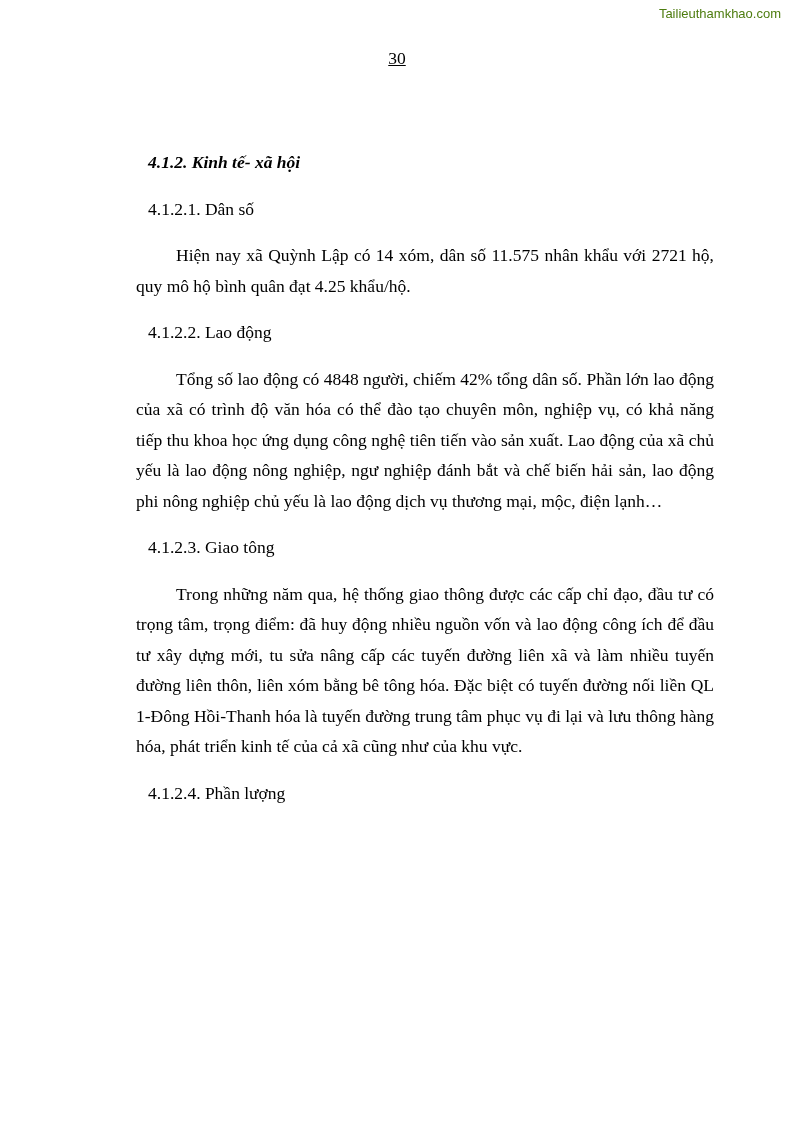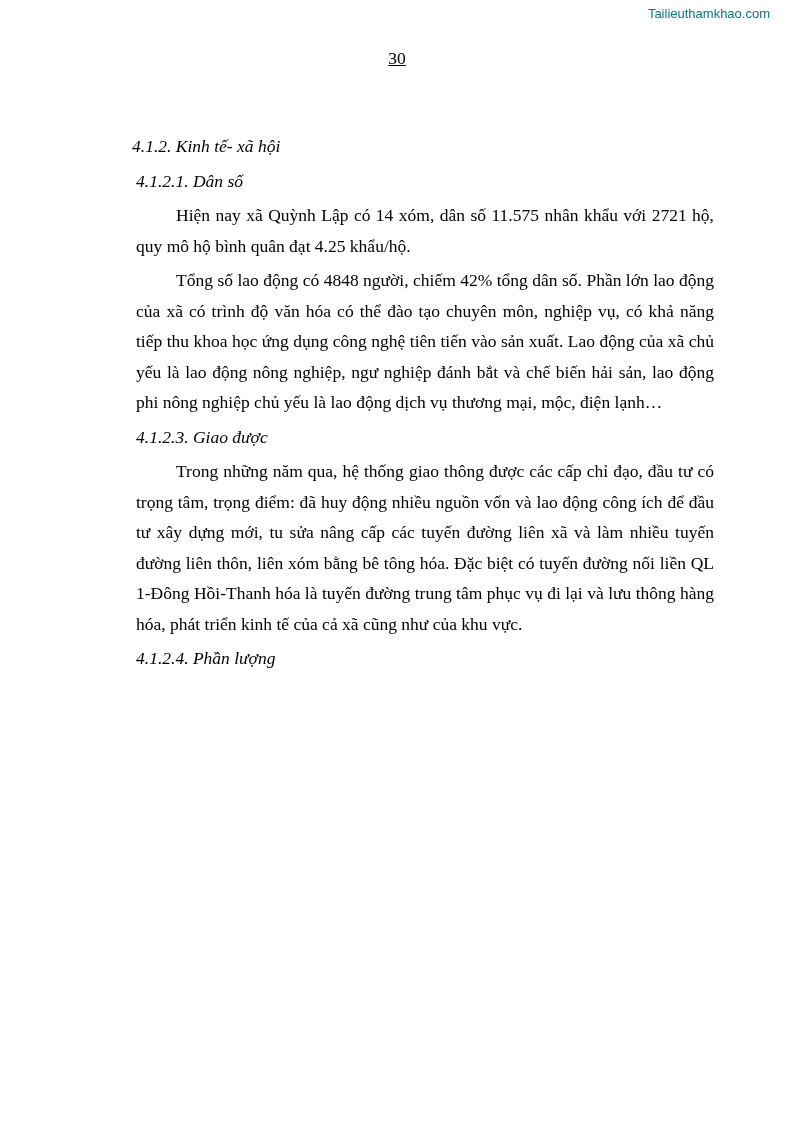--- a/index.html
+++ b/index.html
@@ -1,40 +1,41 @@
 <!DOCTYPE html>
 <html><head>
 <meta charset="utf-8">
 <style>
   html, body { margin:0; padding:0; background:#ffffff; }
   body { width:794px; height:1123px; position:relative; overflow:hidden;
          font-family:"Liberation Serif", serif; color:#000; }
-  .watermark { position:absolute; top:6px; right:24px; font-family:"Liberation Sans", sans-serif;
-               font-size:13px; color:#0f766e; }
+  .watermark { position:absolute; top:6px; right:13px; font-family:"Liberation Sans", sans-serif;
+               font-size:13px; color:#4d7c0f; }
   .page-number { position:absolute; top:48px; left:0; width:100%; text-align:center;
                  font-size:17.5px;text-decoration:underline; }
   .content { position:absolute; top:131px; left:132px; width:586px; font-size:17.5px;
              line-height:30.5px; }
-  .section-title { font-weight:normal; font-style:italic; margin:0; }
-  .sub-title { font-style:italic; margin:4px; }
+  .section-title { font-weight:bold; font-style:italic; margin:16px; }
+  .sub-title { margin:16px; }
   .para { margin:4px; text-indent:40px; text-align:justify; }
 </style>
 </head>
 <body>
 
 <div class="watermark">Tailieuthamkhao.com</div>
 <div class="page-number">30</div>
 
 <div class="content">
   <p class="section-title">4.1.2. Kinh tế- xã hội</p>
 
   <p class="sub-title">4.1.2.1. Dân số</p>
   <p class="para">Hiện nay xã Quỳnh Lập có 14 xóm, dân số 11.575 nhân khẩu với 2721 hộ, quy mô hộ bình quân đạt 4.25 khẩu/hộ.</p>
 
+  <p class="sub-title">4.1.2.2. Lao động</p>
   <p class="para">Tổng số lao động có 4848 người, chiếm 42% tổng dân số. Phần lớn lao động của xã có trình độ văn hóa có thể đào tạo chuyên môn, nghiệp vụ, có khả năng tiếp thu khoa học ứng dụng công nghệ tiên tiến vào sản xuất. Lao động của xã chủ yếu là lao động nông nghiệp, ngư nghiệp đánh bắt và chế biến hải sản, lao động phi nông nghiệp chủ yếu là lao động dịch vụ thương mại, mộc, điện lạnh…</p>
 
-  <p class="sub-title">4.1.2.3. Giao được</p>
+  <p class="sub-title">4.1.2.3. Giao tông</p>
   <p class="para">Trong những năm qua, hệ thống giao thông được các cấp chỉ đạo, đầu tư có trọng tâm, trọng điểm: đã huy động nhiều nguồn vốn và lao động công ích để đầu tư xây dựng mới, tu sửa nâng cấp các tuyến đường liên xã và làm nhiều tuyến đường liên thôn, liên xóm bằng bê tông hóa. Đặc biệt có tuyến đường nối liền QL 1-Đông Hồi-Thanh hóa là tuyến đường trung tâm phục vụ đi lại và lưu thông hàng hóa, phát triển kinh tế của cả xã cũng như của khu vực.</p>
 
   <p class="sub-title">4.1.2.4. Phần lượng</p>
 
 
 </div>
 
 </body></html>

